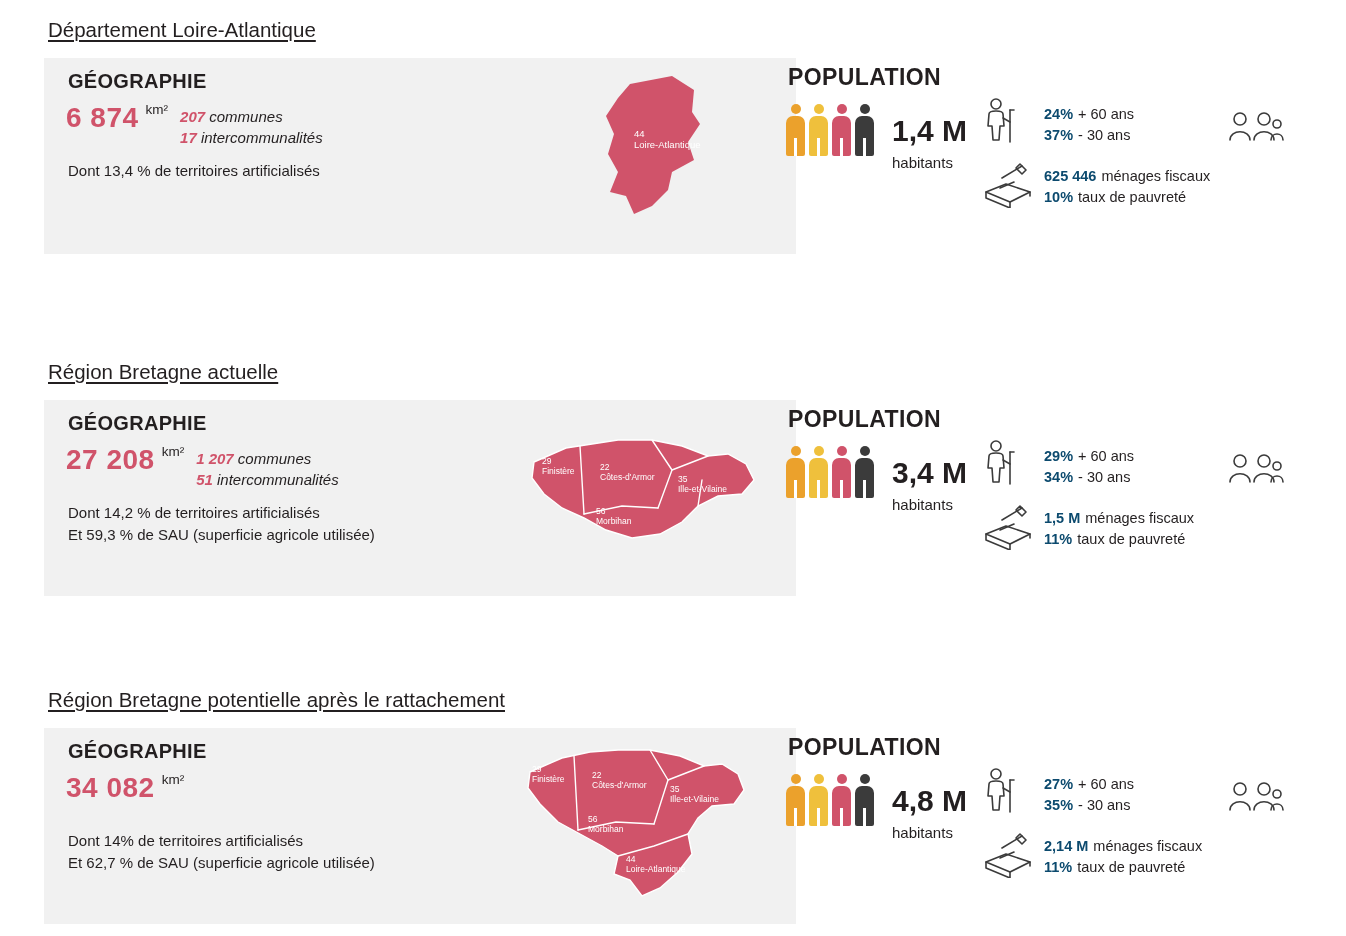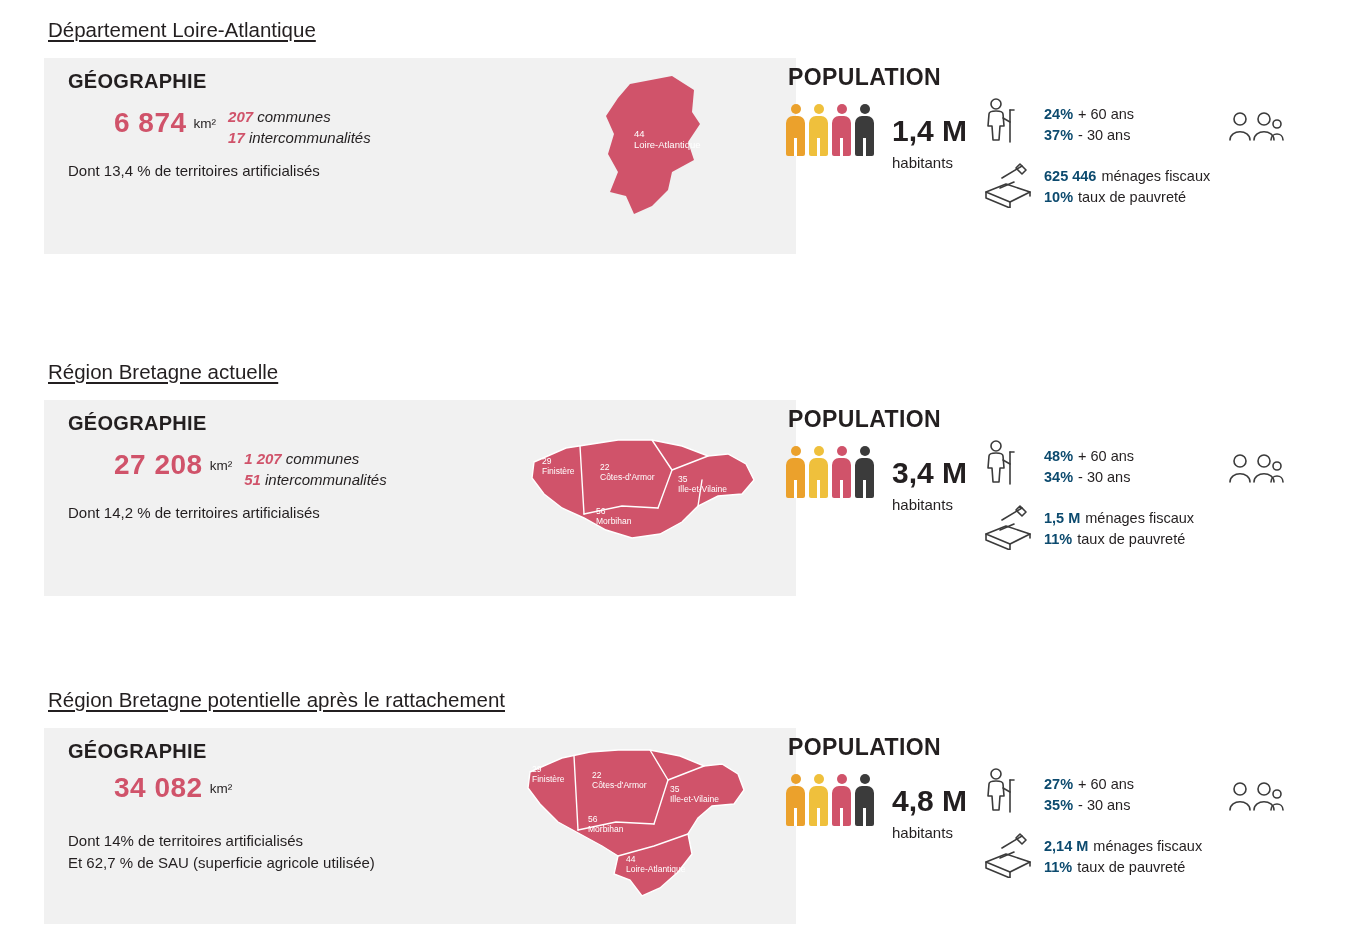--- a/index.html
+++ b/index.html
@@ -54,22 +54,21 @@
     font-weight: bold;
     letter-spacing: 0.3px;
     color: #231f20;
   }
 
   .geo-main-row {
     position: absolute;
     left: 22px;
     top: 44px;
     display: flex;
-    align-items: center;
-    margin-left: 48px;
+    align-items: flex-start;
   }
   .area-value {
     font-size: 28px;
     font-weight: bold;
     color: #d0536a;
     letter-spacing: 0.5px;
   }
   .area-unit {
     font-size: 13.5px;
     color: #231f20;
@@ -396,20 +395,21 @@
         </span>
         <span class="com-line right">
           <span class="com-num">51</span>
           <span class="com-label">intercommunalités</span>
         </span>
       </span>
     </div>
 
     <div class="geo-notes">
       <div>Dont 14,2 % de territoires artificialisés</div>
+      <div>Et 59,3 % de SAU (superficie agricole utilisée)</div>
     </div>
 
     <div class="map-wrap">
       <svg width="250" height="180" viewBox="0 0 250 180">
         <path d="M12 52 L44 38 L70 34 L96 30 L130 30 L160 36 L186 46 L206 44 L224 54 L232 70 L220 84 L196 86 L176 96 L160 112 L138 124 L110 128 L84 120 L62 108 L40 98 L22 84 L10 68 Z" fill="#d0536a" stroke="#ffffff" stroke-width="1.4"></path>
         <path class="ln" style="stroke:#ffffff;stroke-width:1.4" d="M58 36 L62 104"></path>
         <path class="ln" style="stroke:#ffffff;stroke-width:1.4" d="M62 104 L100 96 L136 98"></path>
         <path class="ln" style="stroke:#ffffff;stroke-width:1.4" d="M136 98 L150 60 L186 46"></path>
         <path class="ln" style="stroke:#ffffff;stroke-width:1.4" d="M150 60 L130 30"></path>
         <path class="ln" style="stroke:#ffffff;stroke-width:1.4" d="M176 96 L180 70"></path>
@@ -477,21 +477,21 @@
           <circle class="ln" cx="14" cy="11" r="6"></circle>
           <path class="ln" d="M4 32 C4 21 24 21 24 32"></path>
           <circle class="ln" cx="38" cy="11" r="6"></circle>
           <path class="ln" d="M28 32 C28 21 48 21 48 32"></path>
           <circle class="ln" cx="51" cy="16" r="4"></circle>
           <path class="ln" d="M45 32 C45 24 57 24 57 32"></path>
         </svg>
       </span>
       <div class="stat-rows">
         <div class="stat-line">
-          <span class="stat-val">48%</span><span class="stat-txt">+ 60 ans</span>
+          <span class="stat-val">29%</span><span class="stat-txt">+ 60 ans</span>
         </div>
         <div class="stat-line">
           <span class="stat-val">34%</span><span class="stat-txt">- 30 ans</span>
         </div>
       </div>
     </div>
 
     <div class="stats-block-2">
       <span class="icon-ballot">
         <svg width="56" height="46" viewBox="0 0 56 46">

